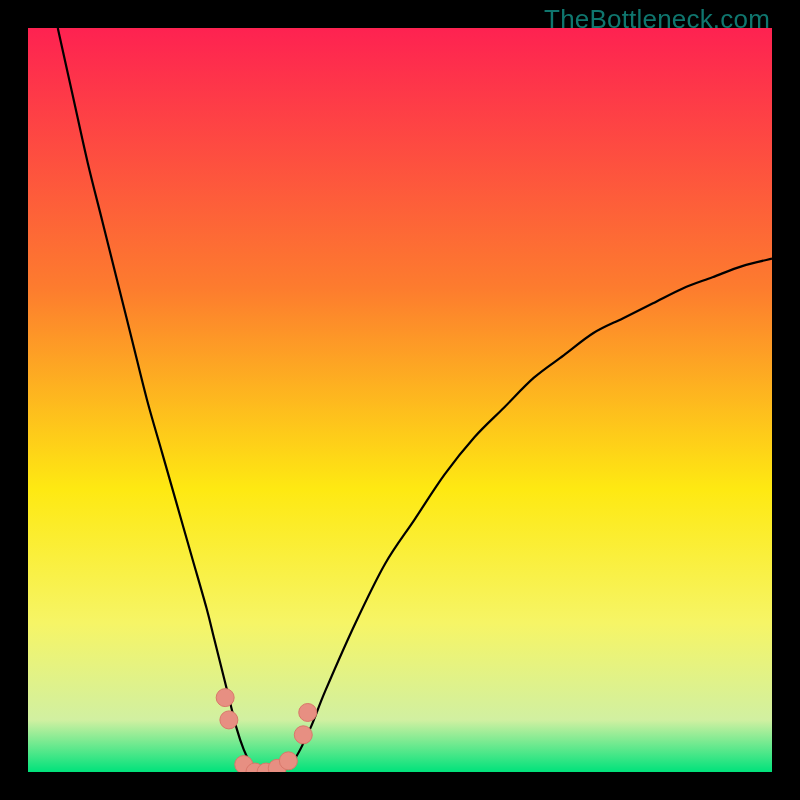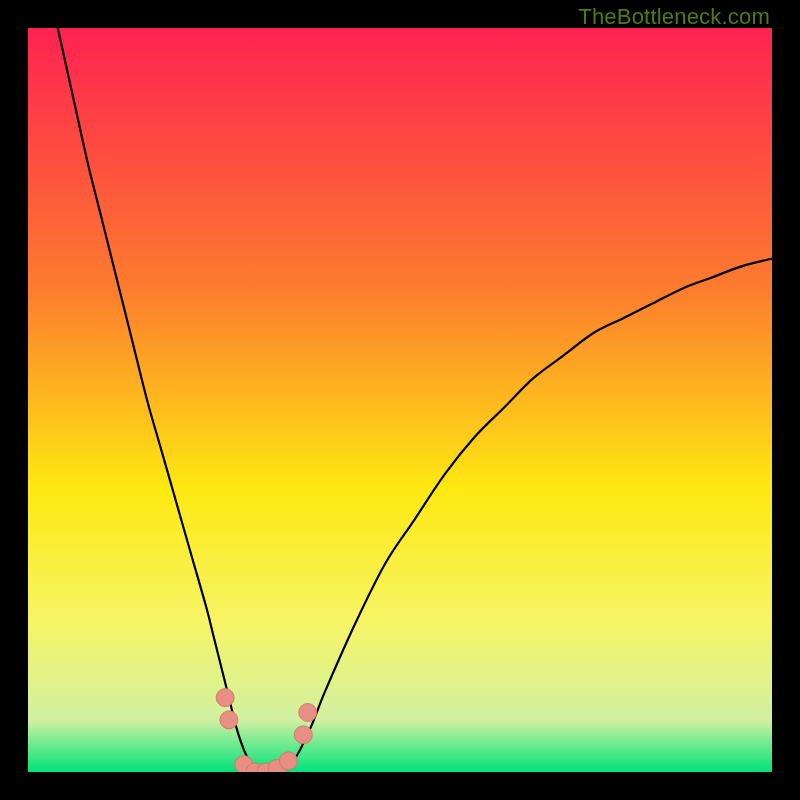--- a/index.html
+++ b/index.html
@@ -23,22 +23,22 @@
     left: 0;
     top: 0;
     width: 744px;
     height: 744px;
   }
   .watermark {
     position: absolute;
     top: 4px;
     right: 30px;
     font-family: Arial, Helvetica, sans-serif;
-    font-size: 22px;
-    color: #4d7c0f;
+    font-size: 26px;
+    color: #0f766e;
     letter-spacing: 0.2px;
     font-weight: 500;
   }
   svg { display: block; }
 </style>
 </head>
 <body>
 
 <div class="watermark">TheBottleneck.com</div>
 

